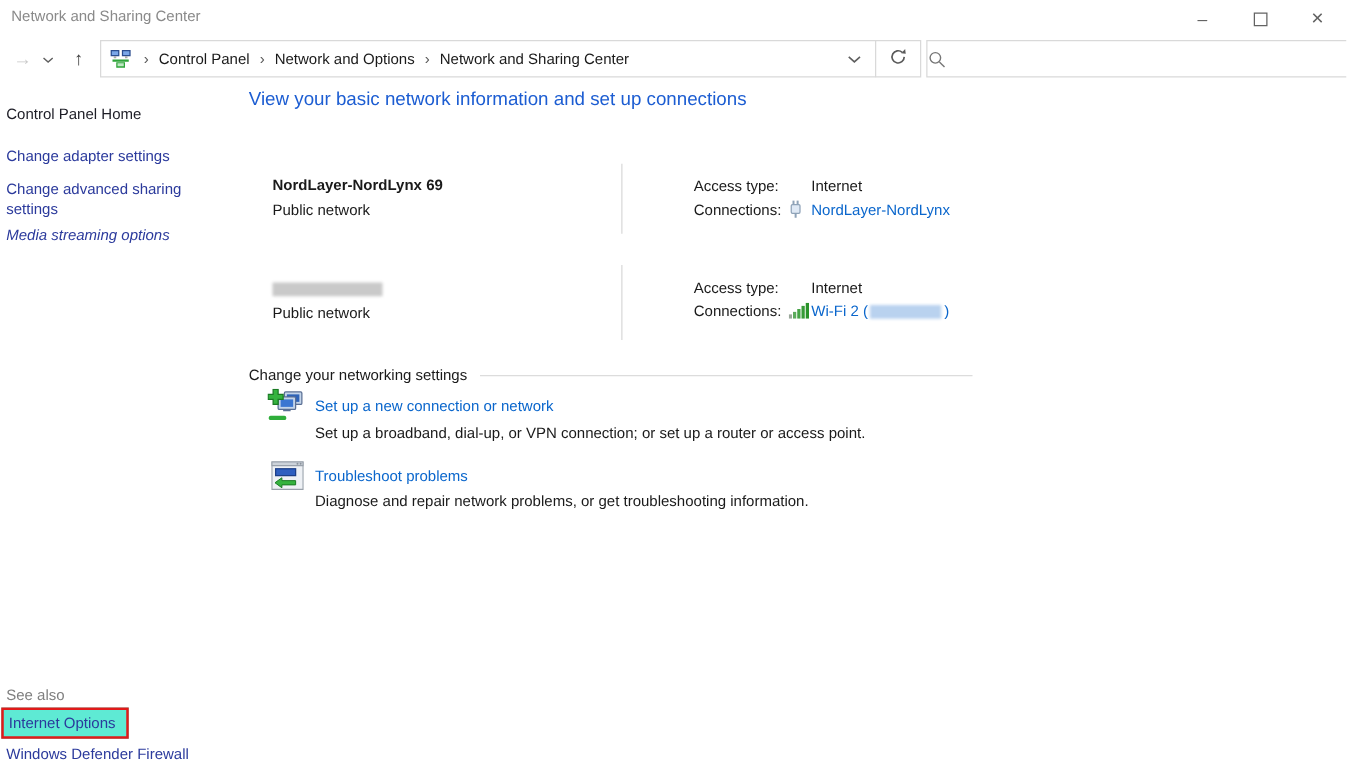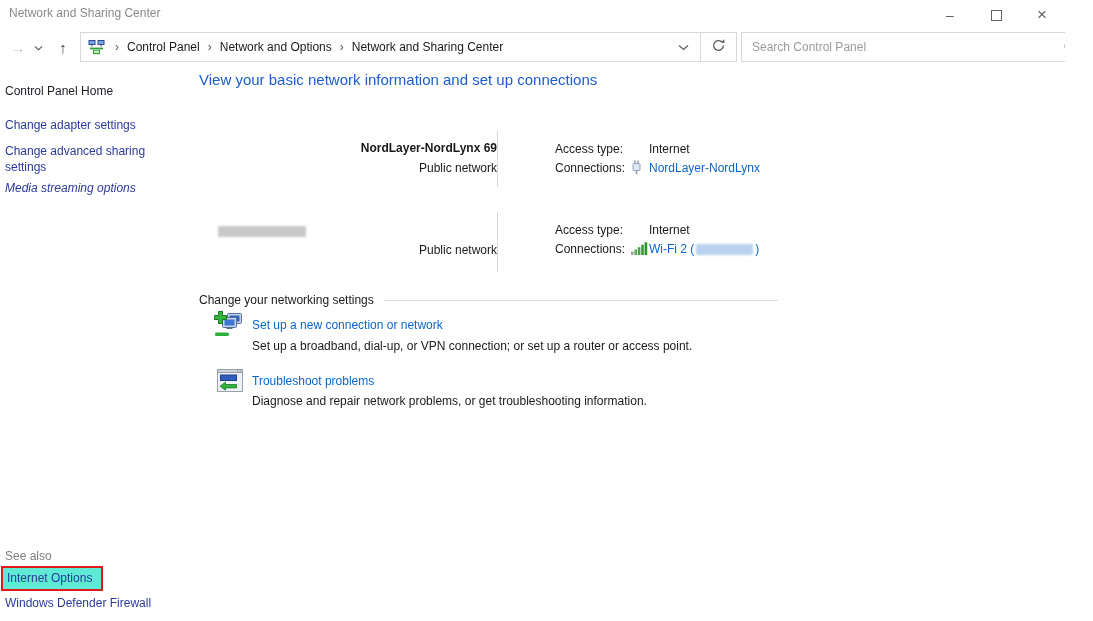--- a/index.html
+++ b/index.html
@@ -1,17 +1,17 @@
 <!DOCTYPE html>
 <html><head>
 <meta charset="utf-8">
 <style>
   html,body{margin:0;padding:0;background:#fff;}
   body{font-family:"Liberation Sans","DejaVu Sans",sans-serif;font-size:12px;color:#1a1a1a;}
-  .window{position:relative;width:1065px;height:621px;background:#fff;overflow:hidden;}
+  .window{position:relative;width:1065px;height:621px;background:#fff;overflow:hidden;padding-left:12px;}
 
   
   .title{position:absolute;left:9px;top:6px;color:#8a8a8a;font-size:12px;}
   .win-controls{position:absolute;right:0;top:0;display:flex;}
   .wbtn{width:46px;height:30px;display:flex;align-items:center;justify-content:center;color:#636363;font-size:14px;cursor:default;}
   .wbtn.close{font-size:17px;}
   .maxbox{width:9px;height:9px;border:1px solid #636363;display:block;}
 
   
   .nav-btn{position:absolute;top:32px;height:30px;display:flex;align-items:center;justify-content:center;}
@@ -39,21 +39,21 @@
   .firewall{top:596px;}
 
   
   .heading{position:absolute;left:199px;top:71px;font-size:15px;color:#1c5dd2;}
   .section-row{position:absolute;left:199px;width:579px;display:flex;align-items:center;}
   .section-row .rule{flex:1;height:1px;background:#dcdcdc;margin-left:10px;}
   .sec1{top:106px;} .sec2{top:293px;}
 
   .net-row{position:absolute;left:199px;width:579px;display:flex;}
   .net1{top:131px;height:56px;} .net2{top:212px;height:60px;}
-  .net-left{width:298px;box-sizing:border-box;padding:10px 0 0 19px;text-align:right;}
+  .net-left{width:298px;box-sizing:border-box;padding:10px 0 0 19px;}
   .net-name{font-weight:bold;}
   .net-profile{margin-top:6px;}
   .net-right{flex:1;border-left:1px solid #d9d9d9;box-sizing:border-box;padding:8px 0 0 13px;}
   .kv{display:flex;align-items:center;height:19px;margin-left:44px;}
   .k{width:94px;} .k2{width:76px;}
   .link{color:#0a66cc;cursor:pointer;}
   .conn-icon{display:flex;width:18px;}
   .blur-name{display:block;width:88px;height:11px;background:#c9c9c9;filter:blur(1.3px);margin-top:4px;}
   .blur-ssid{display:inline-block;width:57px;height:11px;background:#b9d2ef;filter:blur(1.3px);vertical-align:middle;margin:0 2px;}
 
@@ -124,21 +124,20 @@
   <div class="refresh-btn">
     <span>
       <svg width="15" height="15" viewBox="0 0 16 16">
         <path d="M13.2 8a5.2 5.2 0 1 1-1.7-3.85" fill="none" stroke="#5a5a5a" stroke-width="1.4"></path>
         <path d="M10.6 4.9 l3.9 0.5 l-0.5-4.1 z" fill="#5a5a5a"></path>
       </svg>
     </span>
   </div>
 
   <div class="search-bar">
-    <input type="text" placeholder="Search Control Panel" style="">
     <span class="search-icon">
       <svg width="15" height="15" viewBox="0 0 16 16">
           <circle cx="6.7" cy="6.7" r="4.5" fill="none" stroke="#767676" stroke-width="1.2"></circle>
           <line x1="10.2" y1="10.2" x2="14.5" y2="14.5" stroke="#767676" stroke-width="1.2"></line>
         </svg>
     </span>
   </div>
 
   <div class="side-item side-home">Control Panel Home</div>
   <div class="side-item side-link s1">Change adapter settings</div>

